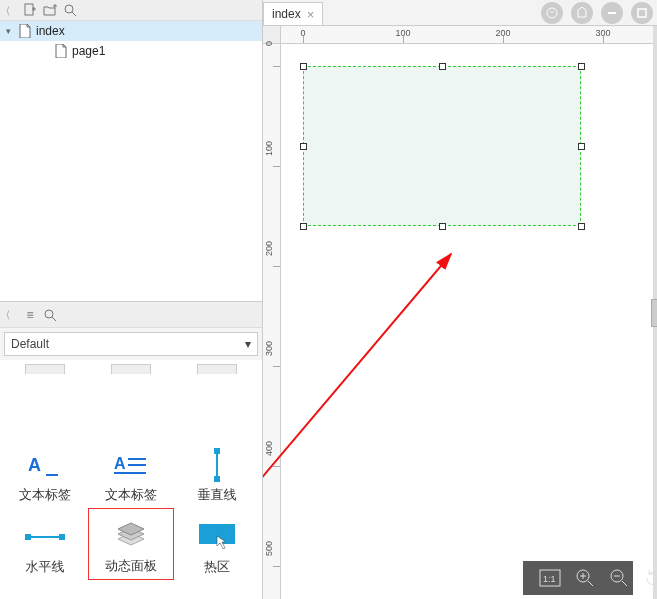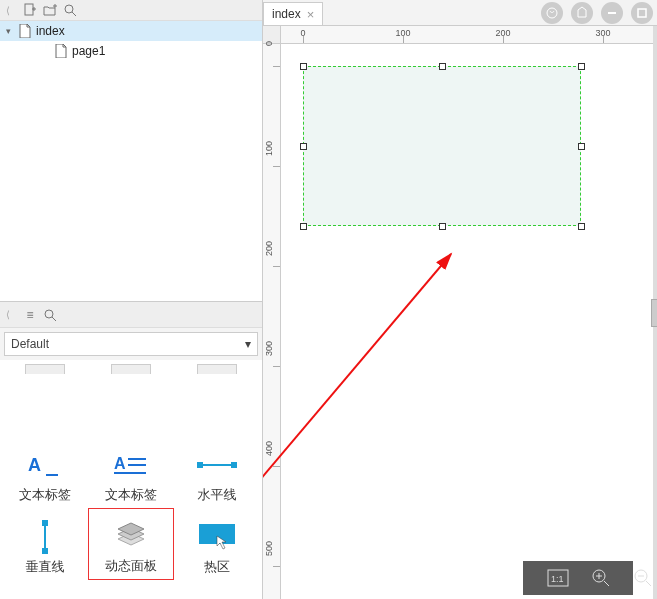--- a/index.html
+++ b/index.html
@@ -55,21 +55,21 @@
 .stage { position: absolute; left: 18px; top: 18px; right: 0; bottom: 0; background: #fff; }
 .selection { position: absolute; border: 1px dashed #3c3; background: #eef6f4; }
 .handle { position: absolute; width: 7px; height: 7px; background: #fff; border: 1px solid #333; }
 .vsplit { position: absolute; right: 0; top: 0; bottom: 0; width: 4px; background: #ddd; }
 .vsplit .grip { position: absolute; top: 50%; left: -2px; width: 8px; height: 28px; transform: translateY(-50%); background: #ccc; border: 1px solid #aaa; }
 
 .arrow { position: absolute; pointer-events: none; }
 
 
 .bottom-bar { height: 34px; background: #5a5a5a; display: flex; align-items: center; gap: 14px; padding: 0 16px; color: #ddd; position: absolute; left: 260px; right: 24px; bottom: 4px; }
-.bbtn { width: 24px; height: 24px; display: flex; align-items: center; justify-content: center; cursor: pointer; margin-left: 8px; }
+.bbtn { width: 24px; height: 24px; display: flex; align-items: center; justify-content: center; cursor: pointer; }
 
 .lscroll { position: absolute; right: 2px; top: 306px; bottom: 0; width: 10px; background: #eee; }
 .lscroll .thumb { position: absolute; left: 1px; right: 1px; top: 100px; height: 50px; background: #bbb; border-radius: 4px; }
 </style>
 </head>
 <body>
 
 <div class="app">
 
   <div class="left">
@@ -154,37 +154,37 @@
                 <text x="0" y="16" font-size="16" font-weight="bold" fill="#1a6fd6">A</text>
                 <line x1="14" y1="6" x2="32" y2="6" stroke="#1a6fd6" stroke-width="2"></line>
                 <line x1="14" y1="12" x2="32" y2="12" stroke="#1a6fd6" stroke-width="2"></line>
                 <line x1="0" y1="20" x2="32" y2="20" stroke="#1a6fd6" stroke-width="2"></line>
               </svg>
             </div>
           <div class="wlabel">文本标签</div>
         </div>
         <div class="widget">
           <div class="wicon">
+              <svg width="10" height="34">
+                <rect x="2" y="0" width="6" height="6" fill="#1a9fd6"></rect>
+                <line x1="5" y1="6" x2="5" y2="28" stroke="#1a9fd6" stroke-width="2"></line>
+                <rect x="2" y="28" width="6" height="6" fill="#1a9fd6"></rect>
+              </svg>
+            </div>
+          <div class="wlabel">垂直线</div>
+        </div>
+        <div class="widget">
+          <div class="wicon">
               <svg width="40" height="10">
                 <rect x="0" y="2" width="6" height="6" fill="#1a9fd6"></rect>
                 <line x1="6" y1="5" x2="34" y2="5" stroke="#1a9fd6" stroke-width="2"></line>
                 <rect x="34" y="2" width="6" height="6" fill="#1a9fd6"></rect>
               </svg>
             </div>
           <div class="wlabel">水平线</div>
-        </div>
-        <div class="widget">
-          <div class="wicon">
-              <svg width="10" height="34">
-                <rect x="2" y="0" width="6" height="6" fill="#1a9fd6"></rect>
-                <line x1="5" y1="6" x2="5" y2="28" stroke="#1a9fd6" stroke-width="2"></line>
-                <rect x="2" y="28" width="6" height="6" fill="#1a9fd6"></rect>
-              </svg>
-            </div>
-          <div class="wlabel">垂直线</div>
         </div>
         <div class="widget highlight">
           <div class="wicon">
               <svg width="34" height="30">
                 <path d="M4 18 L17 12 L30 18 L17 24 Z" fill="#ddd" stroke="#aaa"></path>
                 <path d="M4 13 L17 7 L30 13 L17 19 Z" fill="#ccc" stroke="#999"></path>
                 <path d="M4 8 L17 2 L30 8 L17 14 Z" fill="#bbb" stroke="#888"></path>
               </svg>
             </div>
           <div class="wlabel">动态面板</div>

